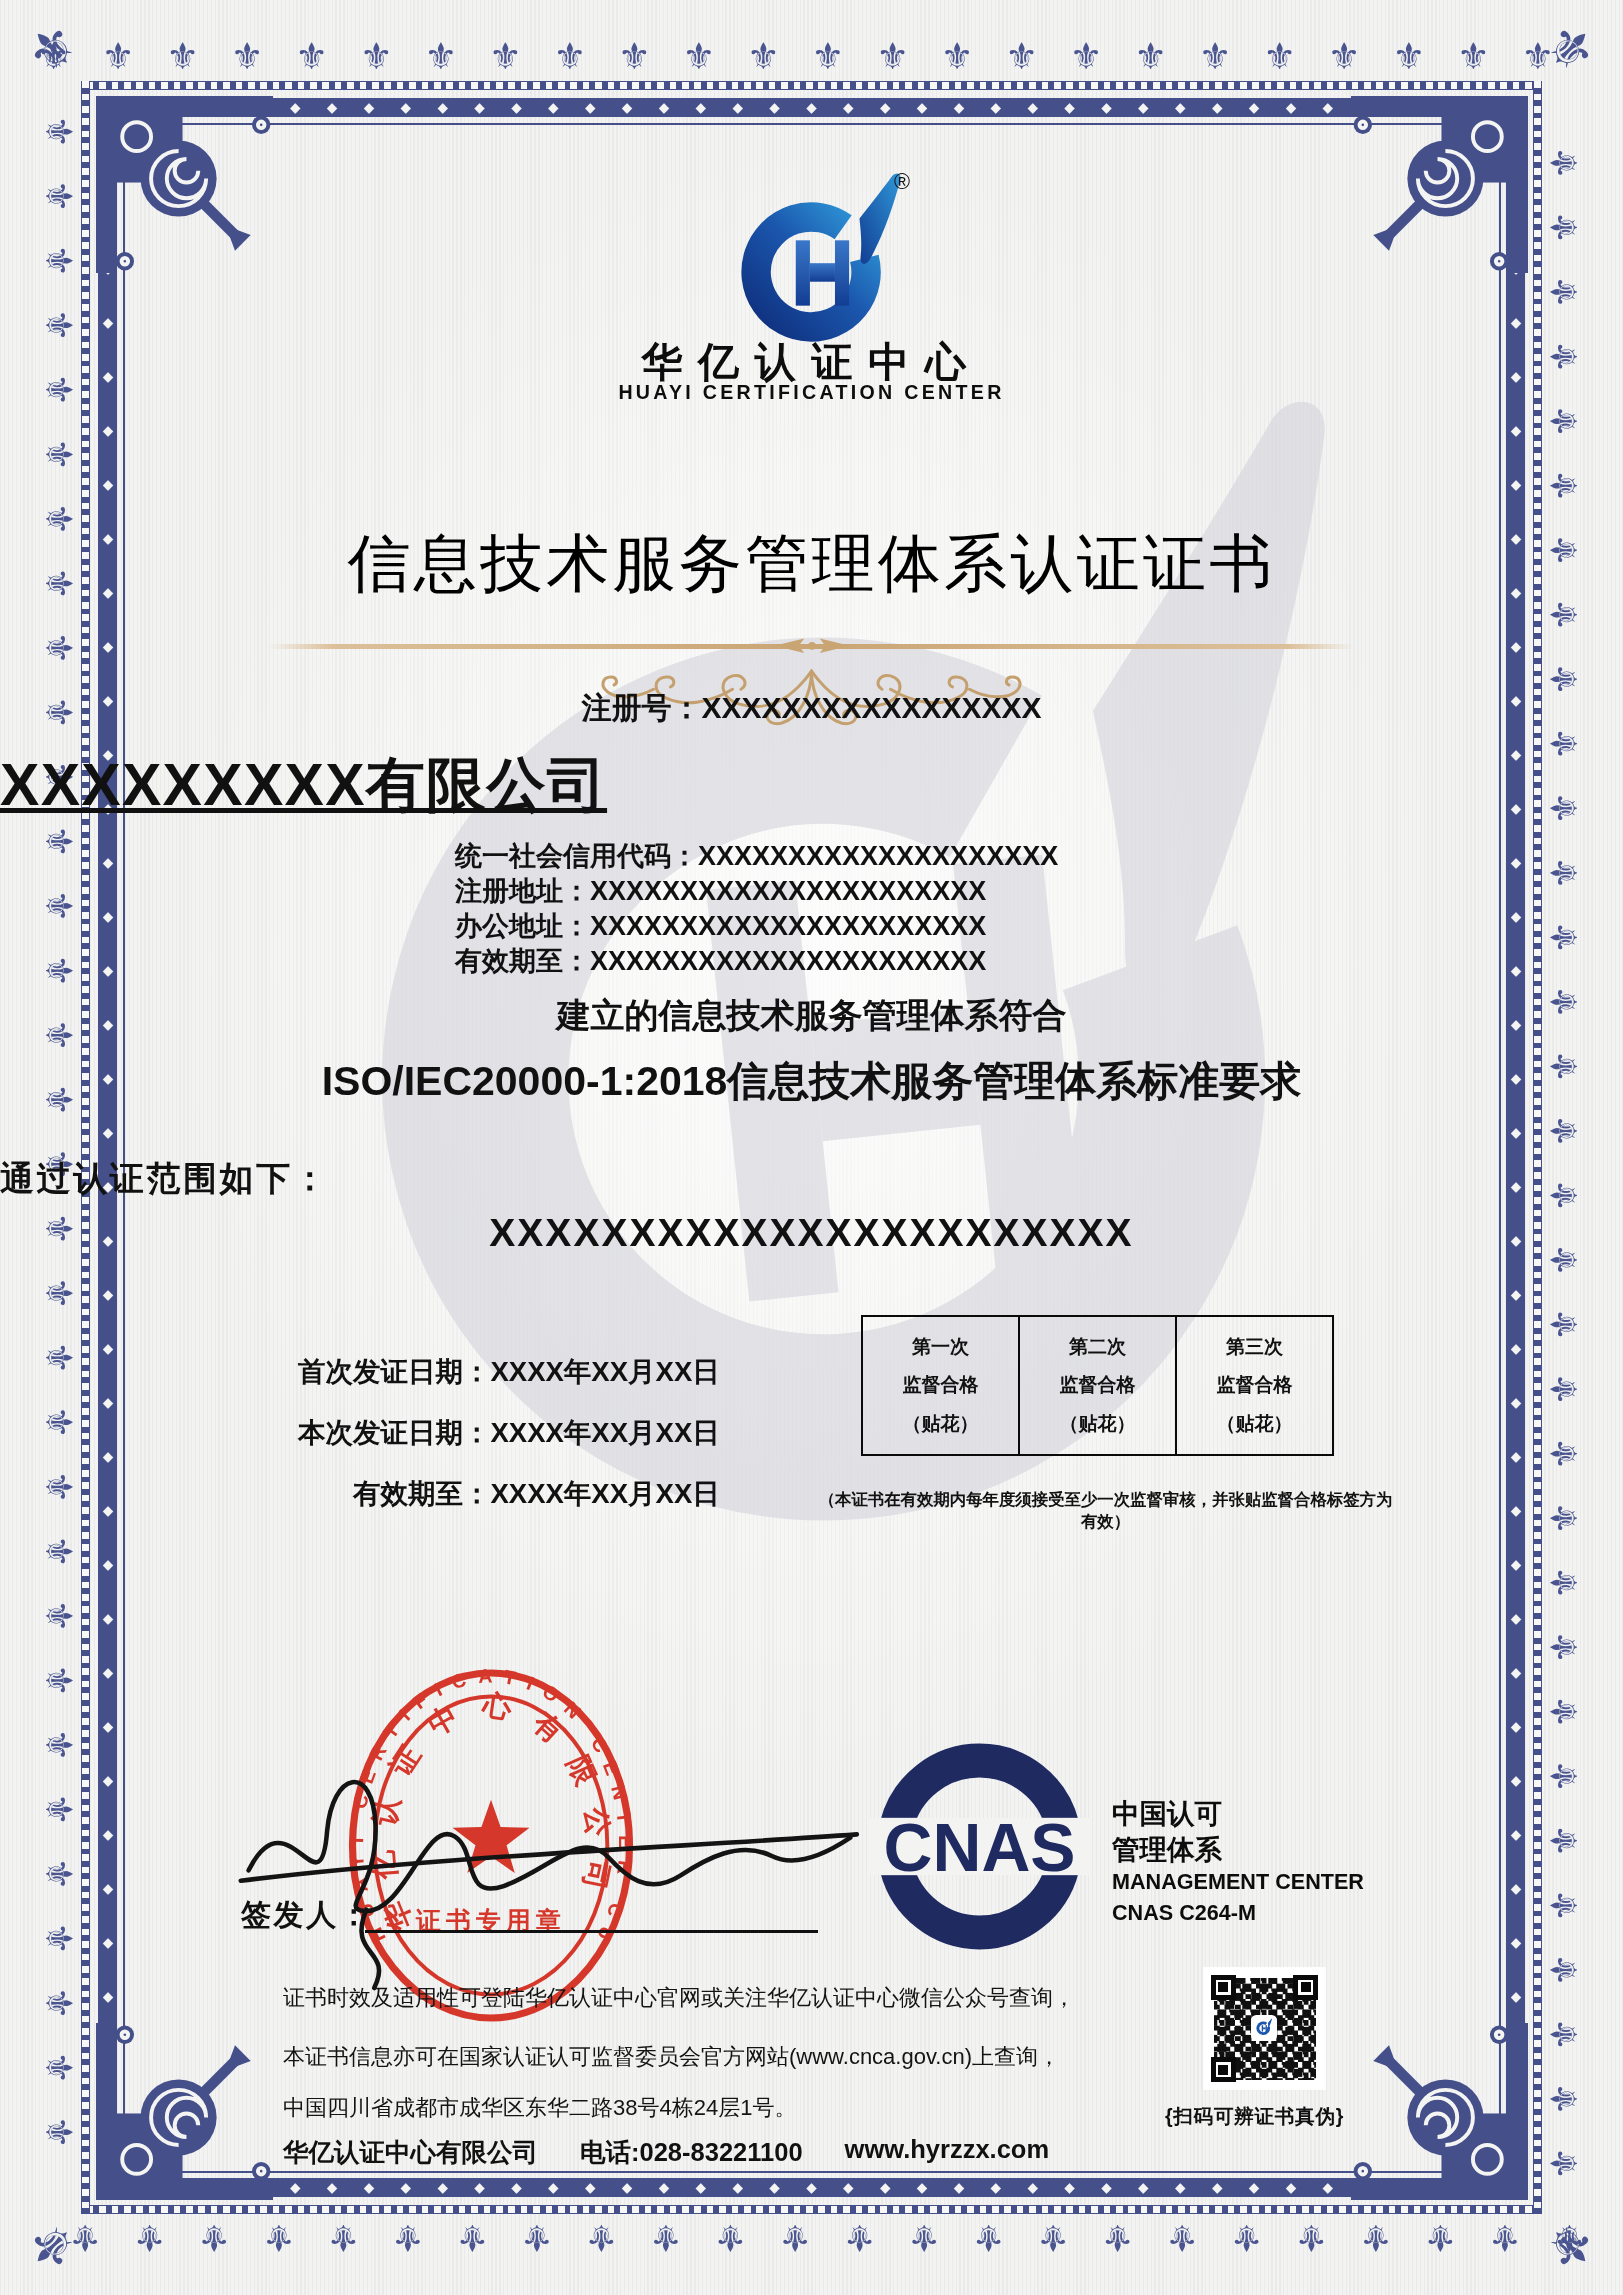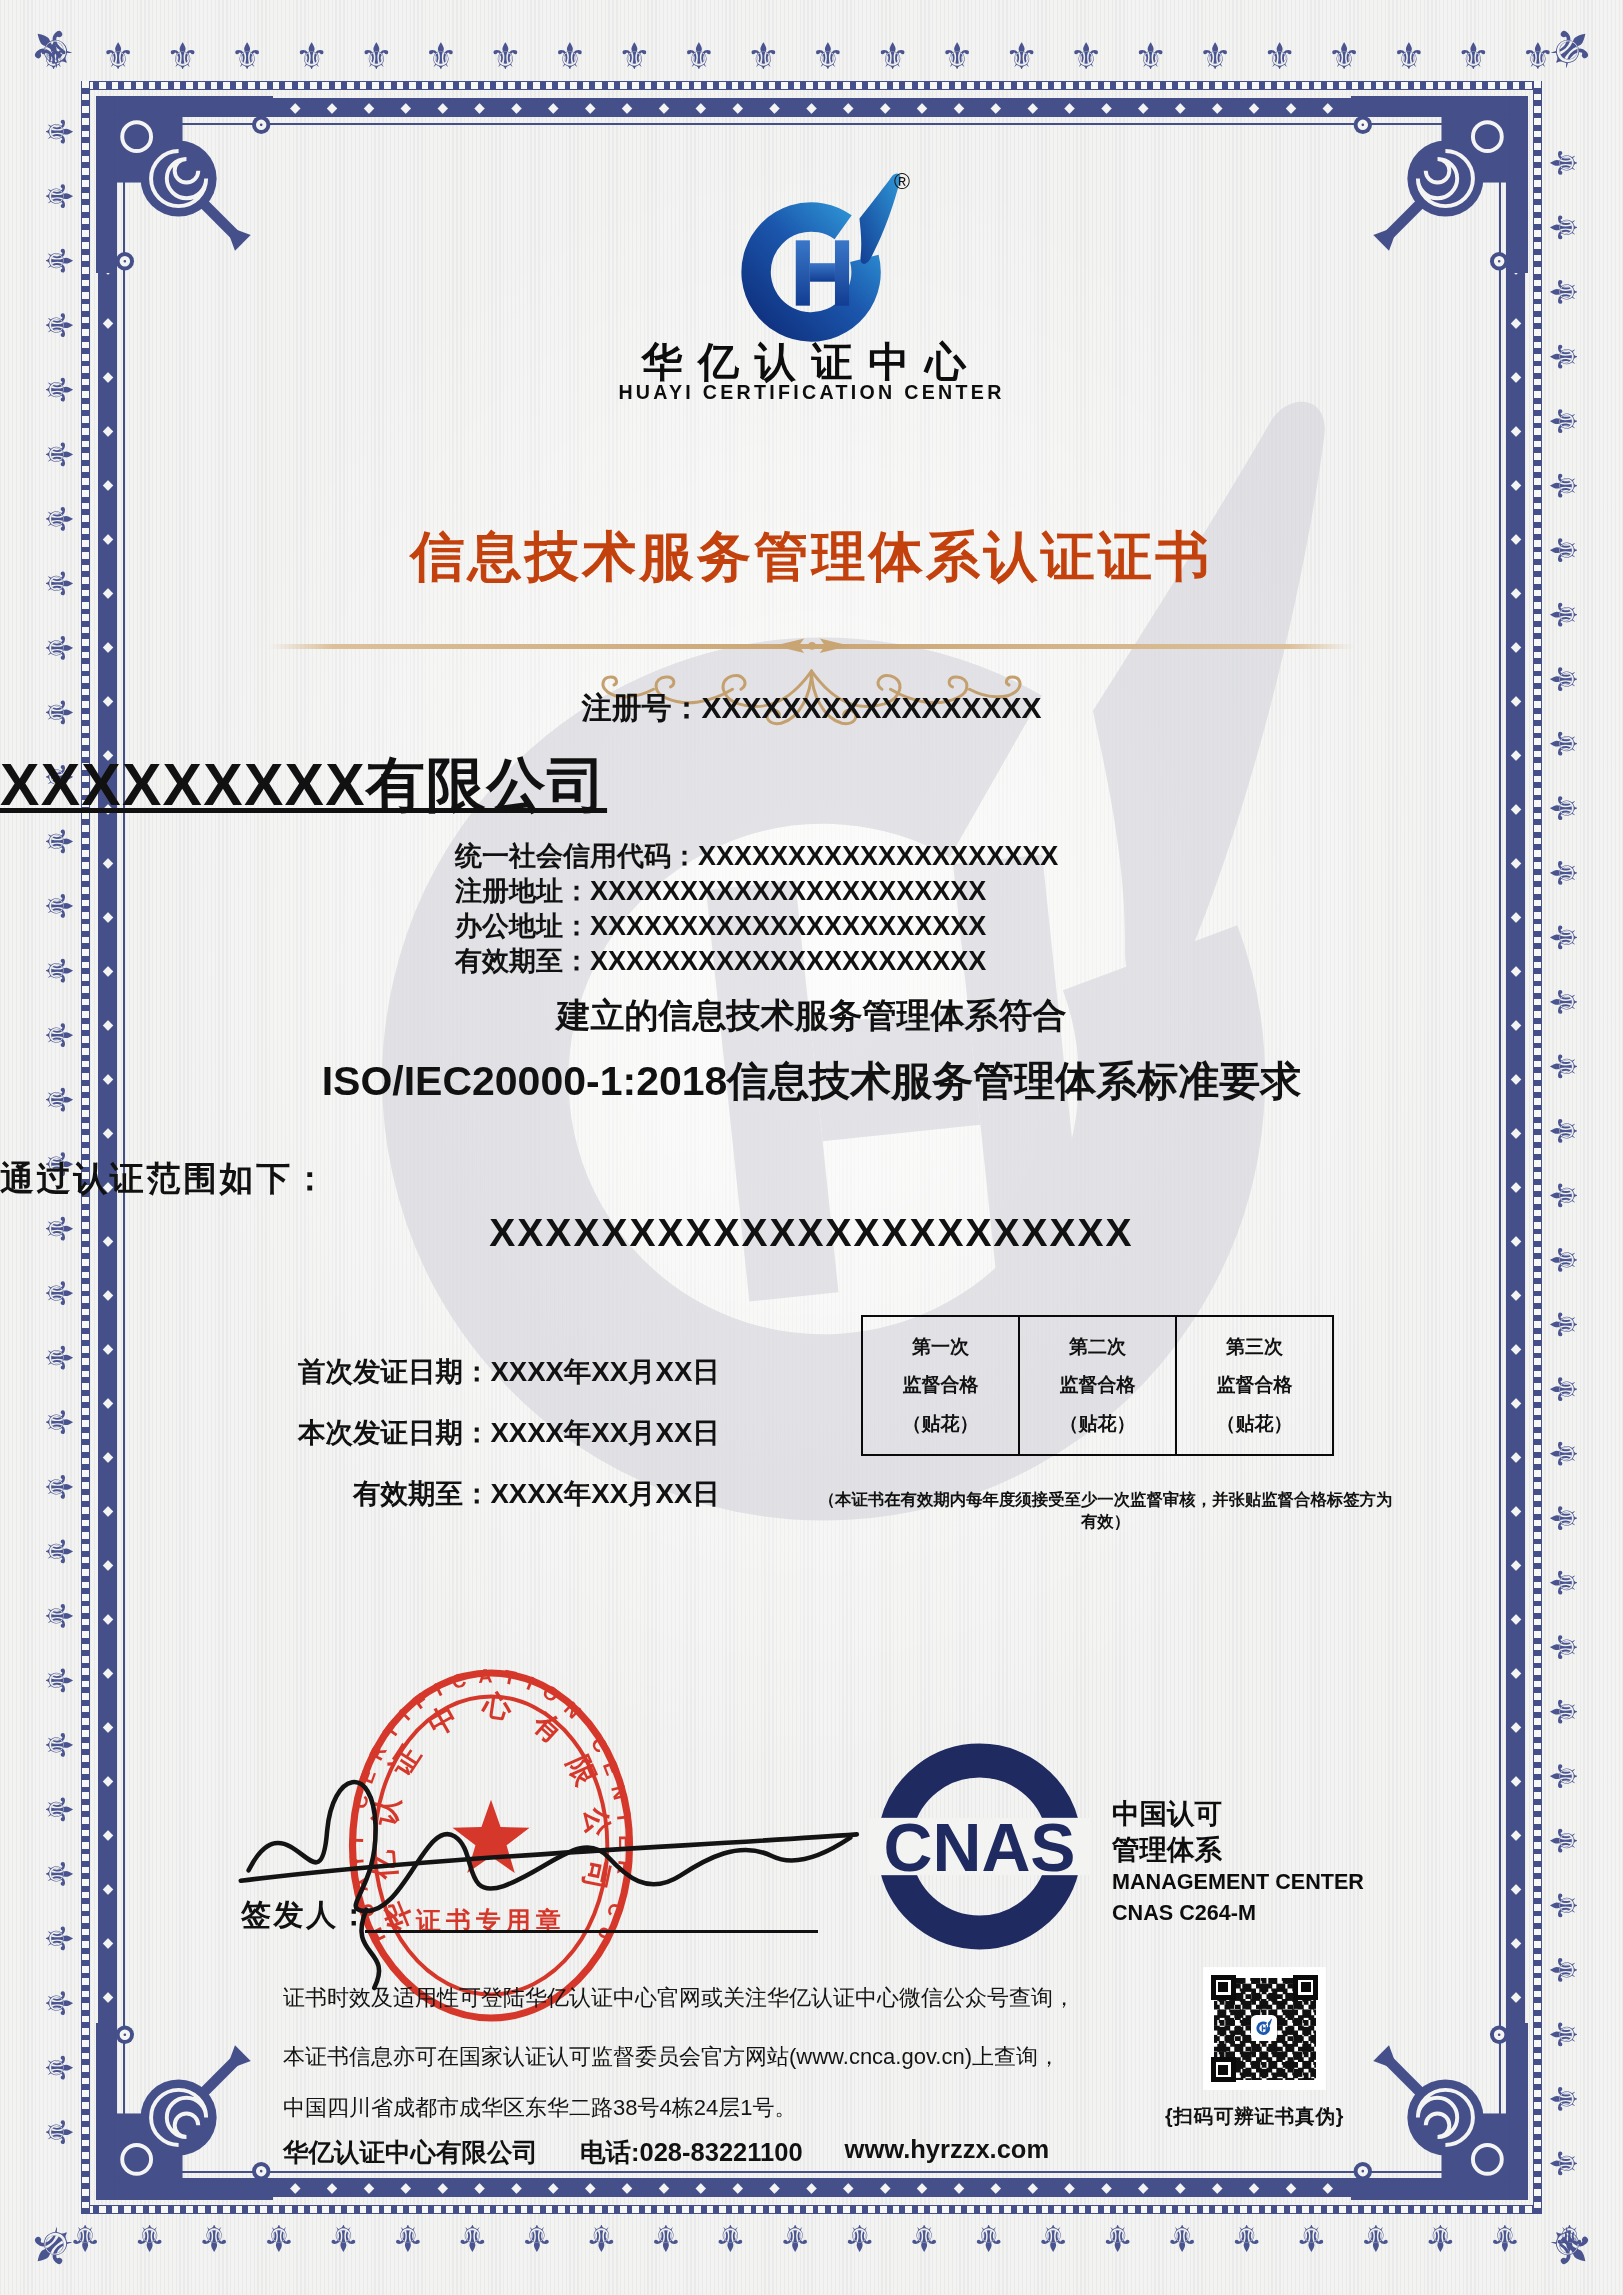--- a/index.html
+++ b/index.html
@@ -26,21 +26,21 @@
   .check-v{background-color:#f7f7f5;width:6.5px;border-left:1.3px solid #45508a;border-right:1.3px solid #45508a;
            background-image:repeating-linear-gradient(0deg,#45508a 0 5.9px,rgba(0,0,0,0) 5.9px 12.4px);}
   .diam{background:#45508a;color:#f4f4f2;font-size:13.7px;word-spacing:22px;white-space:nowrap;
         overflow:hidden;font-family:"DejaVu Sans",sans-serif;text-align:center;}
   .diam-h{height:19px;line-height:19px;}
   .diam-v{width:19px;writing-mode:vertical-rl;text-orientation:upright;line-height:19px;}
   .hairline{left:123px;top:123px;width:1374px;height:2046px;border:2px solid #45508a;}
   
   .cn-brand{left:0;top:335px;width:100%;text-align:center;font-size:41px;font-weight:900;letter-spacing:15.7px;color:#0d0d0d;}
   .en-brand{left:0;top:381px;width:100%;text-align:center;font-size:19.6px;font-weight:700;letter-spacing:3.3px;color:#0d0d0d;}
-  .cert-title{left:0;top:521px;width:100%;text-align:center;font-size:54px;font-weight:700;letter-spacing:3.3px;color:#c2410c;}
+  .cert-title{left:0;top:521px;width:100%;text-align:center;font-size:63px;font-weight:400;letter-spacing:3.3px;color:#000000;}
   .gold-line{left:268px;top:644px;width:1086px;height:4.6px;
     background:linear-gradient(90deg,rgba(0,0,0,0),#dcc09a 6%,#caa574 50%,#dcc09a 94%,rgba(0,0,0,0));}
   .reg-line{left:0;top:688px;width:100%;text-align:center;font-size:30px;font-weight:700;}
   .company{left:0;top:746px;width:100%;text-align:left;font-size:59px;font-weight:900;letter-spacing:1.3px;text-decoration:underline;}
   .fields{left:455px;top:839px;font-size:27px;font-weight:700;line-height:35px;white-space:nowrap;}
   .intro{left:0;top:993px;width:100%;text-align:center;font-size:34px;font-weight:900;}
   .standard{left:0;top:1054px;width:100%;text-align:center;font-size:41px;font-weight:900;}
   .scope-h{left:0;top:1156px;width:100%;text-align:left;font-size:34px;font-weight:900;letter-spacing:2.6px;}
   .scope-v{left:0;top:1211px;width:100%;text-align:center;font-size:39px;font-weight:700;letter-spacing:2px;}
   .dates{left:298px;top:1341px;font-size:27.5px;font-weight:700;line-height:61px;white-space:nowrap;text-align:right;}

